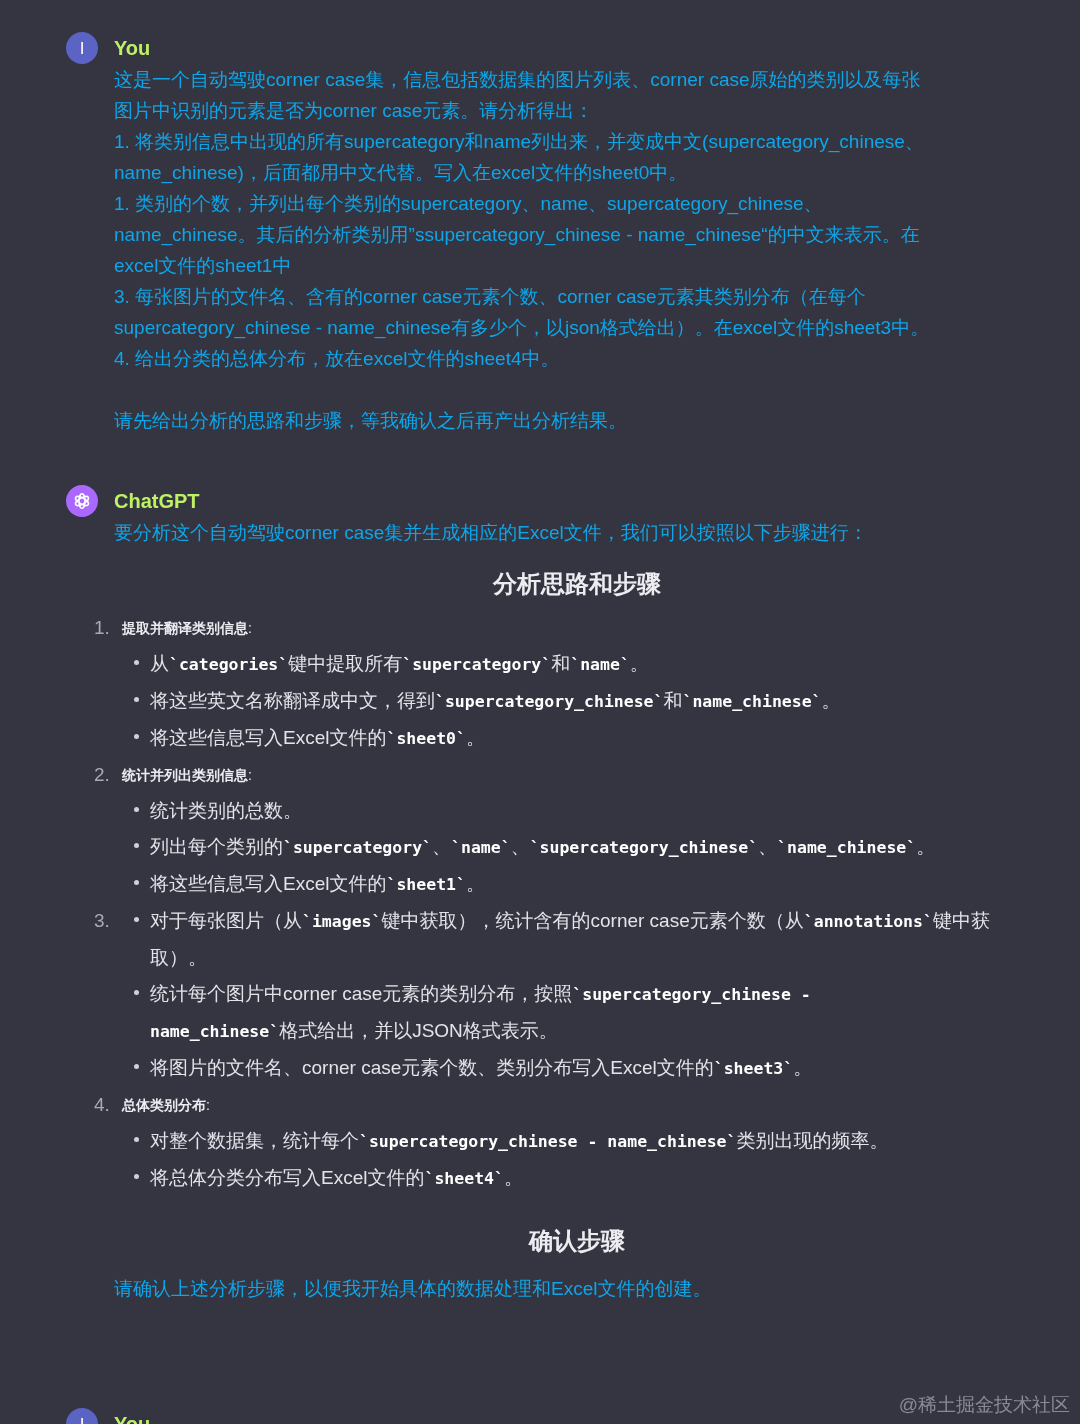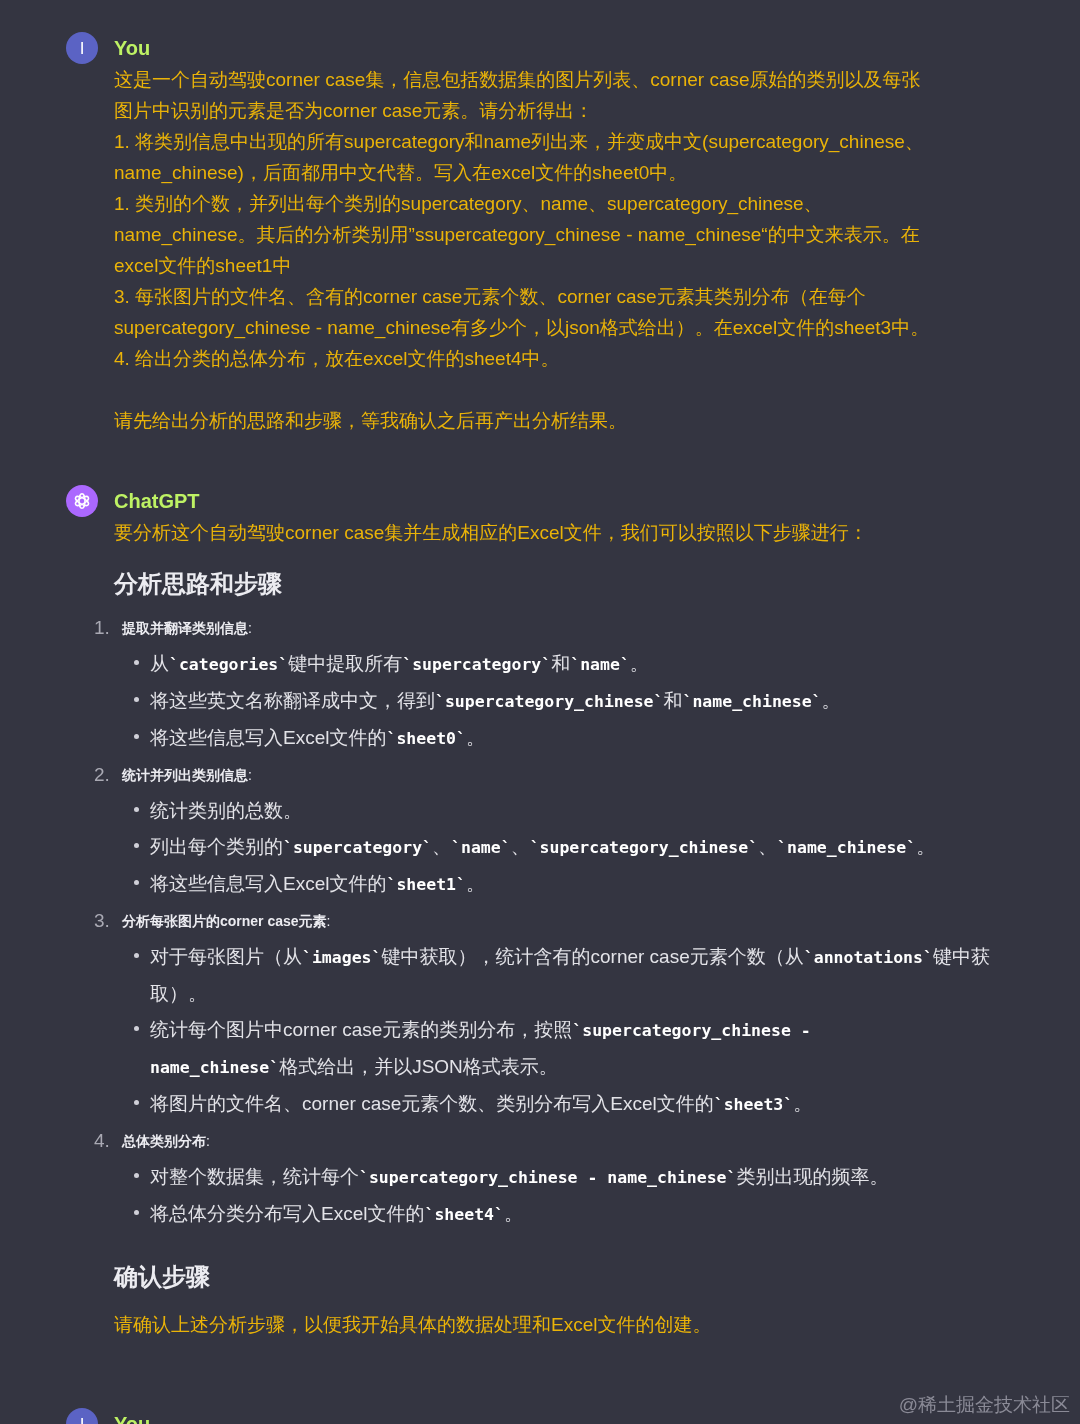--- a/index.html
+++ b/index.html
@@ -17,25 +17,25 @@
     display: flex; align-items: center; justify-content: center;
   }
   .avatar.user { background: #5b63c4; }
   .avatar.user .glyph { color: #fff; font-size: 17px; line-height: 1; }
   .avatar.gpt { background: #ab68ff; }
   .author {
     position: absolute; left: 48px; top: 2px;
     font-weight: bold; font-size: 20px; color: #bef264; line-height: 28px;
   }
   .body { position: absolute; left: 48px; top: 32px; right: 0; }
-  .para { font-size: 19px; line-height: 31px; color: #eab308; margin: 0; }
+  .para { font-size: 19px; line-height: 31px; color: #0ea5e9; margin: 0; }
   .gap { height: 31px; }
   h3.section {
     font-size: 24px; font-weight: bold; color: #ececf1;
-    margin: 0; line-height: 36px;
+    margin: 0; line-height: 36px; text-align: center;
   }
   .ol-item { position: relative; padding-left: 8px; }
   .ol-num {
     position: absolute; left: -20px; top: 0;
     color: #a9a9b3; font-size: 19px; line-height: 36px;
   }
   .ol-title { font-weight: bold; font-size: 14px; line-height: 36px; color: #ececf1; }
   .ol-title .colon { font-weight: normal; }
   .ul { margin: 0; padding: 0; list-style: none; }
   .li {
@@ -111,21 +111,20 @@
       <div class="ol-title"><span>统计并列出类别信息</span><span class="colon">:</span></div>
       <ul class="ul">
         <li class="li"><span>统计类别的总数。</span></li>
         <li class="li"><span>列出每个类别的</span><code>`supercategory`</code><span>、</span><code>`name`</code><span>、</span><code>`supercategory_chinese`</code><span>、</span><code>`name_chinese`</code><span>。</span></li>
         <li class="li"><span>将这些信息写入Excel文件的</span><code>`sheet1`</code><span>。</span></li>
       </ul>
     </div>
 
     <div class="ol-item">
       <span class="ol-num">3.</span>
-      <div class="ol-title"><span>分析每张图片的corner case元素</span><span class="colon">:</span></div>
       <ul class="ul">
         <li class="li" style="max-width:870px;"><span>对于每张图片（从</span><code>`images`</code><span>键中获取），统计含有的corner case元素个数（从</span><code>`annotations`</code><span>键中获取）。</span></li>
         <li class="li"><span>统计每个图片中corner case元素的类别分布，按照</span><code>`supercategory_chinese -</code><br><code>name_chinese`</code><span>格式给出，并以JSON格式表示。</span></li>
         <li class="li"><span>将图片的文件名、corner case元素个数、类别分布写入Excel文件的</span><code>`sheet3`</code><span>。</span></li>
       </ul>
     </div>
 
     <div class="ol-item">
       <span class="ol-num">4.</span>
       <div class="ol-title"><span>总体类别分布</span><span class="colon">:</span></div>

